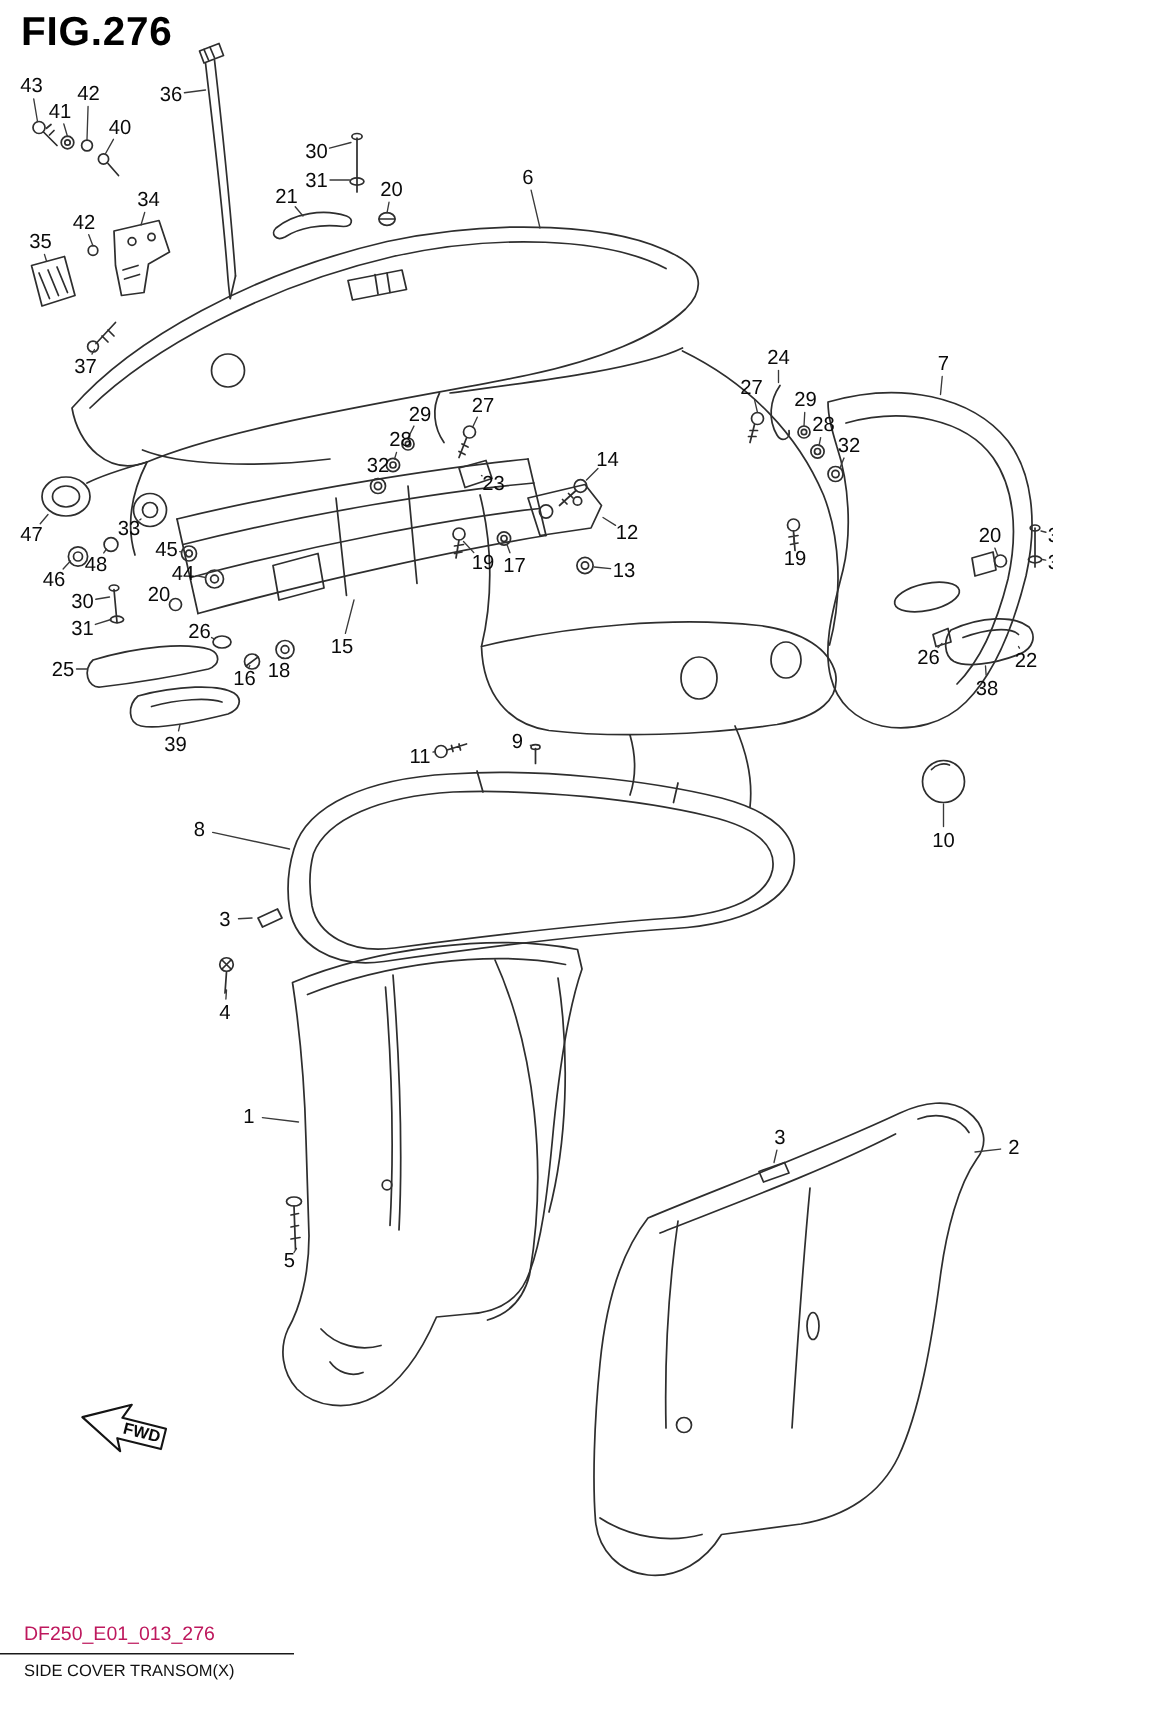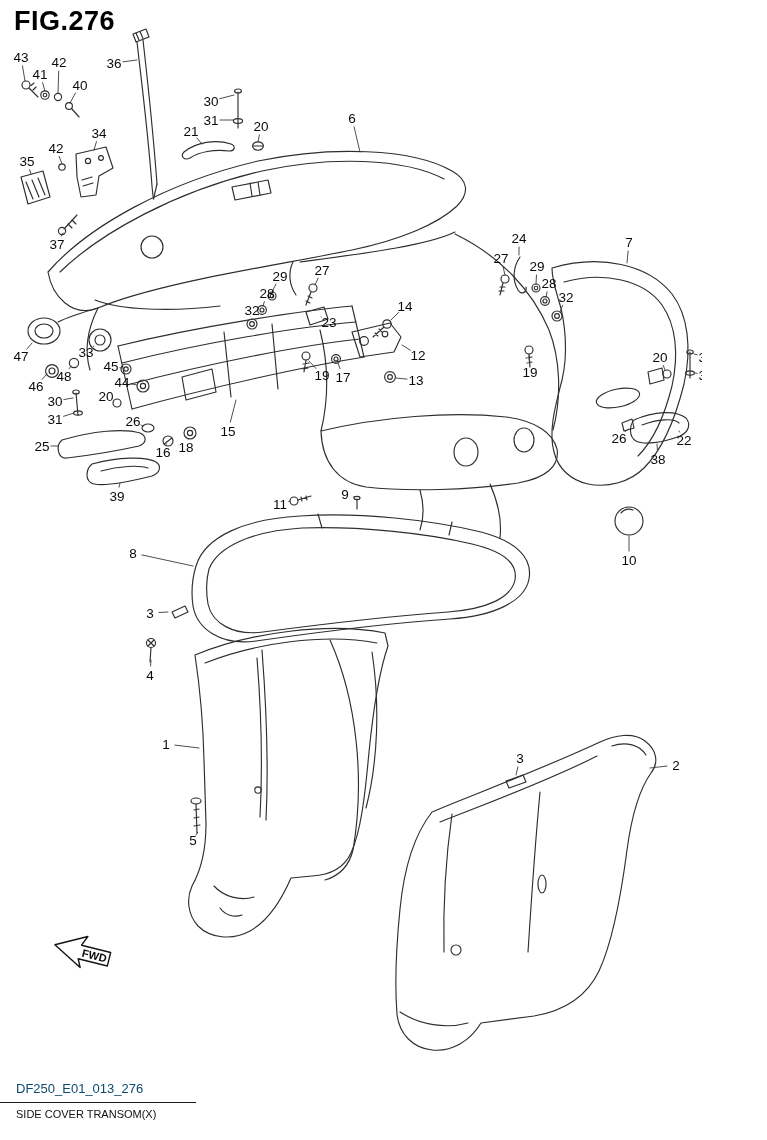--- a/index.html
+++ b/index.html
@@ -11,21 +11,21 @@
   #diagram path,#diagram circle,#diagram ellipse,#diagram line,#diagram polygon,#diagram rect{
     fill:none;stroke:#2e2e2e;stroke-width:1.15;stroke-linecap:round;stroke-linejoin:round;
   }
   #diagram text{fill:#0a0a0a;stroke:none;font-family:"Liberation Sans",sans-serif;}
   #callout-layer text{font-size:13.5px;text-anchor:middle;dominant-baseline:central;}
   #callout-layer line{stroke:#3a3a3a;stroke-width:0.9;}
   .fig-title{
     position:absolute;left:14px;top:6px;font-size:27px;font-weight:bold;
     color:#000;letter-spacing:0.5px;
   }
-  .footer-code{position:absolute;left:16px;top:1081px;font-size:13px;color:#0c4a6e;}
+  .footer-code{position:absolute;left:16px;top:1081px;font-size:13px;color:#be185d;}
   .footer-rule{position:absolute;left:0;top:1102px;width:196px;border-top:1.5px solid #1a1a1a;}
   .footer-caption{position:absolute;left:16px;top:1108px;font-size:11px;color:#111;}
   .corner-bracket{position:absolute;left:748px;top:1088px;font-size:16px;color:#111;}
   #fwd-text{font-size:11px;font-weight:bold;text-anchor:middle;dominant-baseline:central;}
 </style>
 </head>
 <body>
 
 <div class="page">
 

